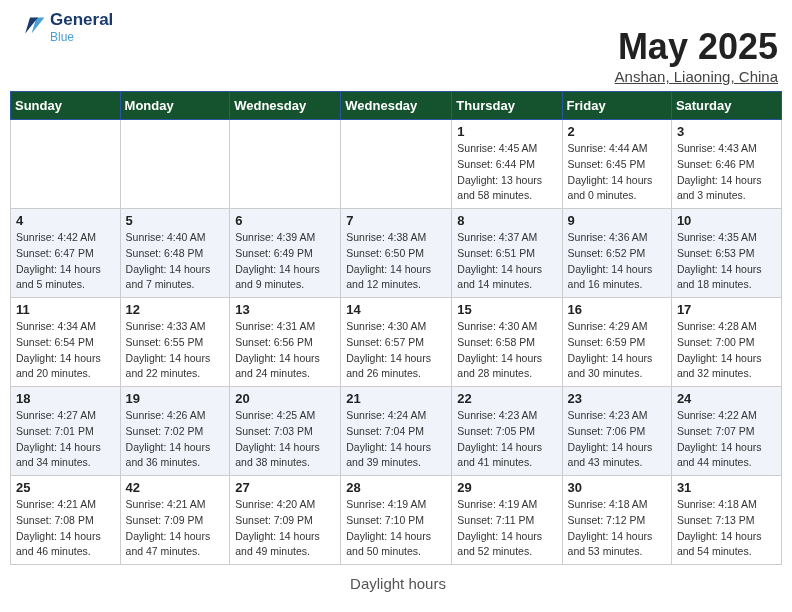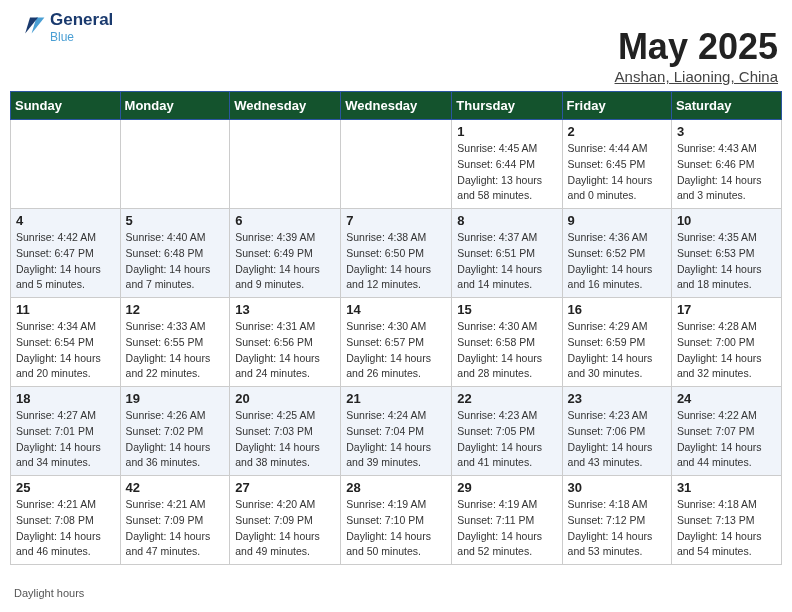--- a/index.html
+++ b/index.html
@@ -74,24 +74,24 @@
     }
     .day-info {
       color: #333;
       font-size: 10.5px;
       line-height: 1.5;
     }
     td.empty {
       background: #fff !important;
     }
     .footer {
-      margin-top: 22px;
-      font-size: 11px;
+      margin-top: 10px;
+      font-size: 15px;
       color: #555;
-      text-align: left;
+      text-align: center;
       padding-left: 4px;
     }
   </style>
 </head>
 <body>
 
 <div class="header">
   <div class="logo">
     <svg class="logo-icon" viewBox="0 0 40 40" xmlns="http://www.w3.org/2000/svg">
       <polygon points="28,8 38,8 22,28" fill="#4a9fd4"></polygon>

